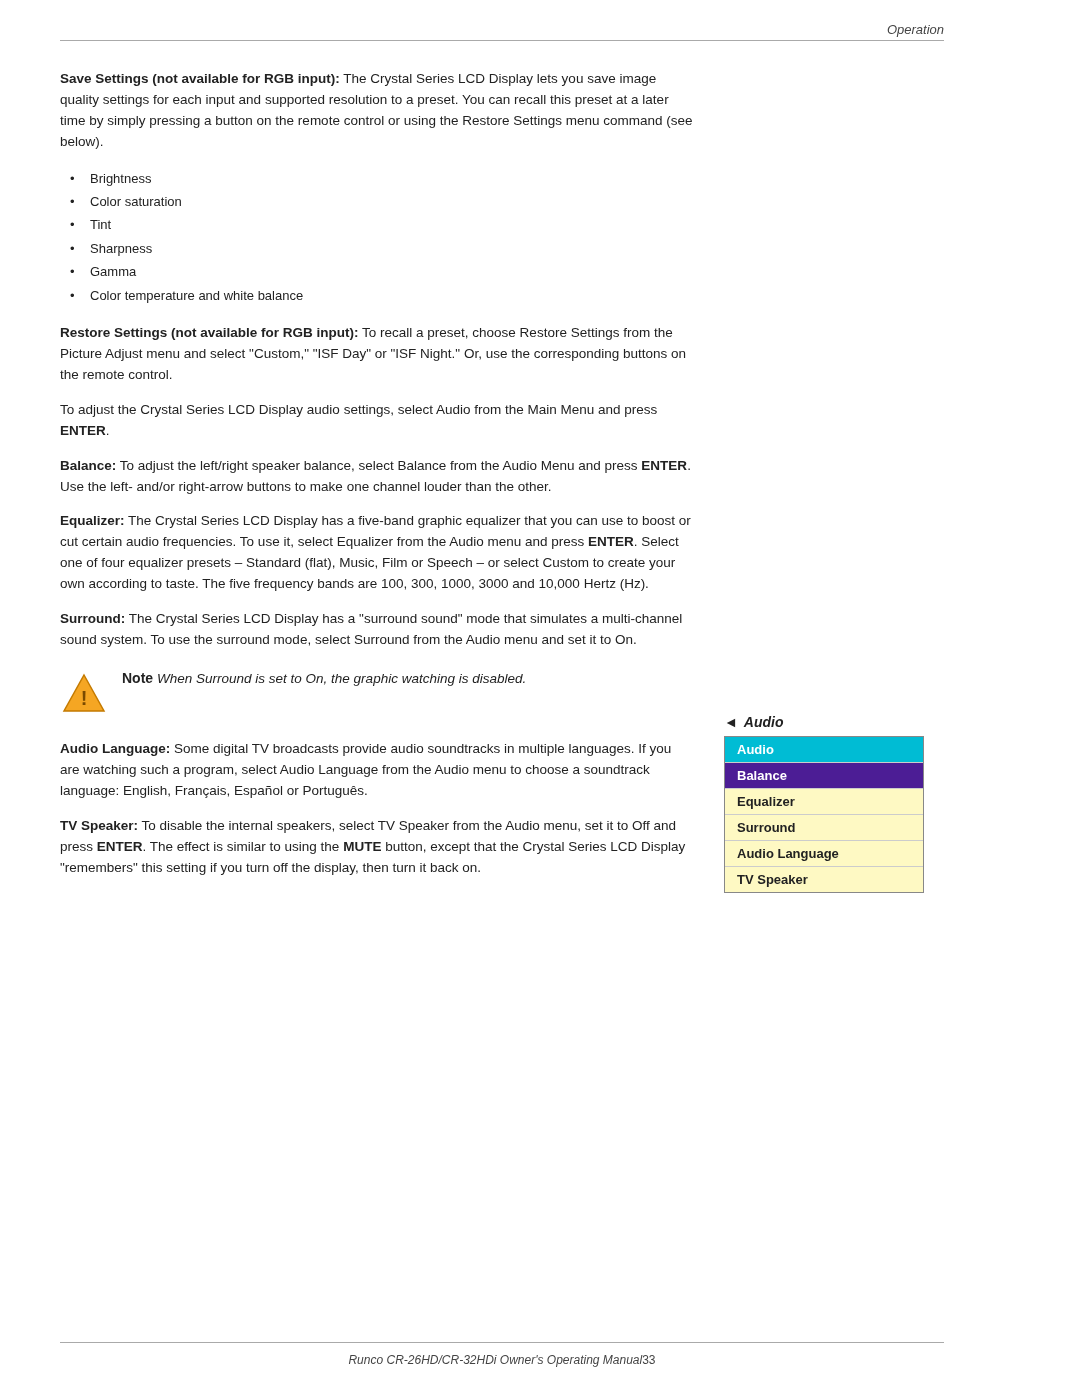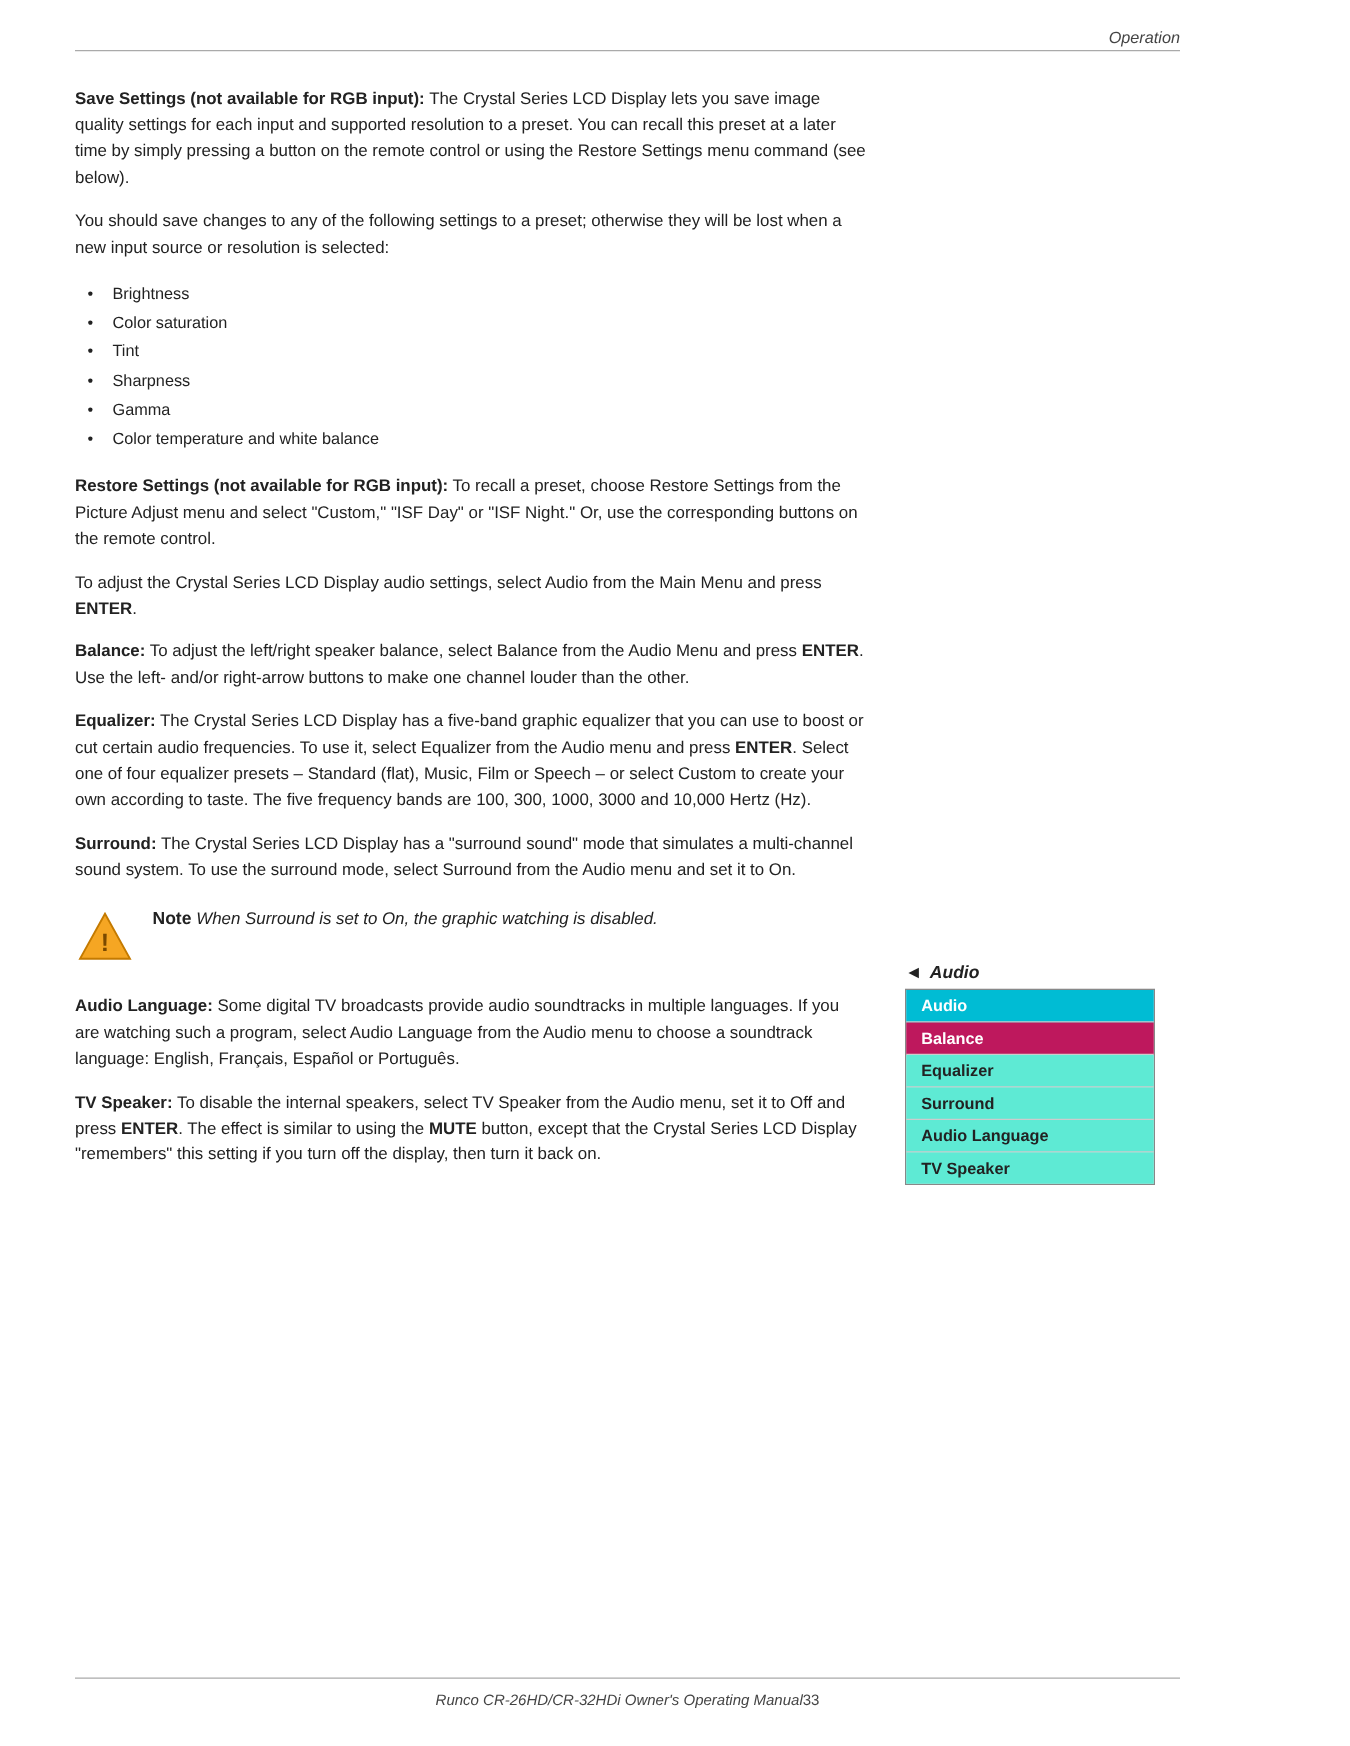--- a/index.html
+++ b/index.html
@@ -128,25 +128,25 @@
       border-bottom: 1px solid #ccc;
     }
     .audio-menu-item:last-child {
       border-bottom: none;
     }
     .audio-menu-item.active-blue {
       background: #00bcd4;
       color: #fff;
     }
     .audio-menu-item.active-green {
-      background: #be185d;
+      background: #4c1d95;
       color: #fff;
     }
     .audio-menu-item.normal {
-      background: #5eead4;
+      background: #fef9c3;
       color: #222;
     }
     .footer {
       position: absolute;
       bottom: 30px;
       left: 60px;
       right: 60px;
       display: flex;
       justify-content: center;
       align-items: center;
@@ -170,21 +170,20 @@
   <span class="operation-label">Operation</span>
   <hr class="header-rule">
 
   <div class="main-content">
     <div class="left-col">
 
       <p>
         <span class="bold-term">Save Settings (not available for RGB input):</span><span> The Crystal Series LCD Display lets you save image quality settings for each input and supported resolution to a preset. You can recall this preset at a later time by simply pressing a button on the remote control or using the Restore Settings menu command (see below).</span>
       </p>
 
-      <p>You should save changes to any of the following settings to a preset; otherwise they will be lost when a new input source or resolution is selected:</p>
 
       <ul class="bullet-list">
         <li>Brightness</li>
         <li>Color saturation</li>
         <li>Tint</li>
         <li>Sharpness</li>
         <li>Gamma</li>
         <li>Color temperature and white balance</li>
       </ul>
 

